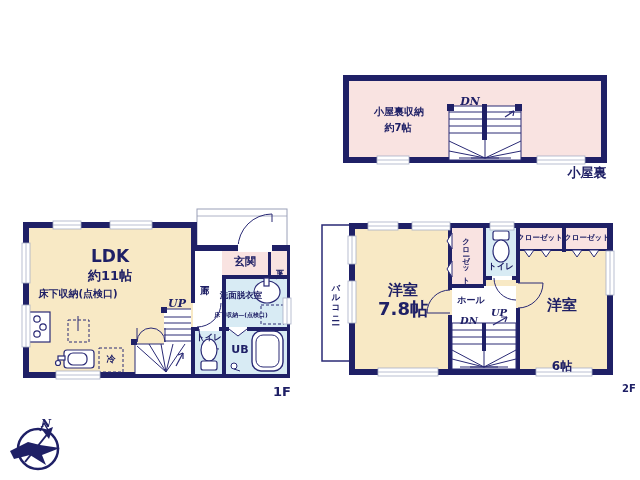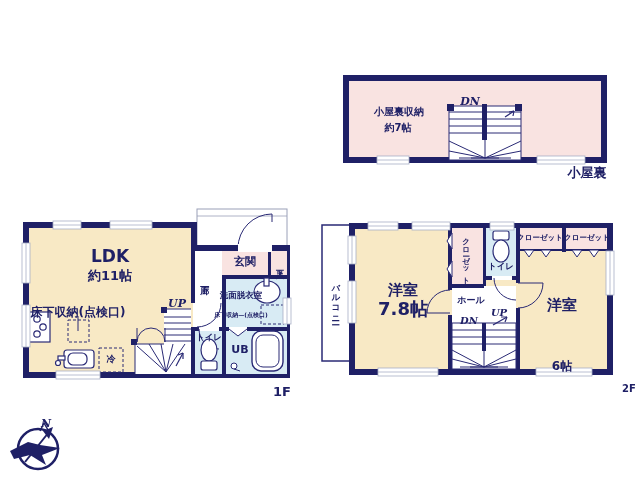--- a/index.html
+++ b/index.html
@@ -267,21 +267,21 @@
 </svg>
 
 
 <div class="lbl" style="left:399px;top:112px;font-size:10px;">小屋裏収納</div>
 <div class="lbl" style="left:398px;top:128px;font-size:10px;">約7帖</div>
 <div class="lbl it" style="left:470px;top:102px;font-size:11px;">DN</div>
 <div class="lbl" style="left:587px;top:173px;font-size:13px;">小屋裏</div>
 
 <div class="lbl" style="left:110px;top:257px;font-size:17px;">LDK</div>
 <div class="lbl" style="left:110px;top:276px;font-size:13px;">約11帖</div>
-<div class="lbl two" style="left:78px;top:312px;font-size:12px;">
+<div class="lbl two" style="left:78px;top:294px;font-size:10px;">
   <span>床下収納</span>
   <span>(点検口)</span>
 </div>
 <div class="lbl" style="left:111px;top:360px;font-size:9px;">冷</div>
 <div class="lbl it" style="left:177px;top:304px;font-size:11px;">UP</div>
 <div class="lbl vt" style="left:204px;top:279px;font-size:9px;">廊下</div>
 <div class="lbl" style="left:245px;top:262px;font-size:11px;">玄関</div>
 <div class="lbl vt" style="left:279px;top:264px;font-size:8px;">下足入</div>
 <div class="lbl two" style="left:241px;top:295px;font-size:8.5px;">
   <span>洗面</span>

